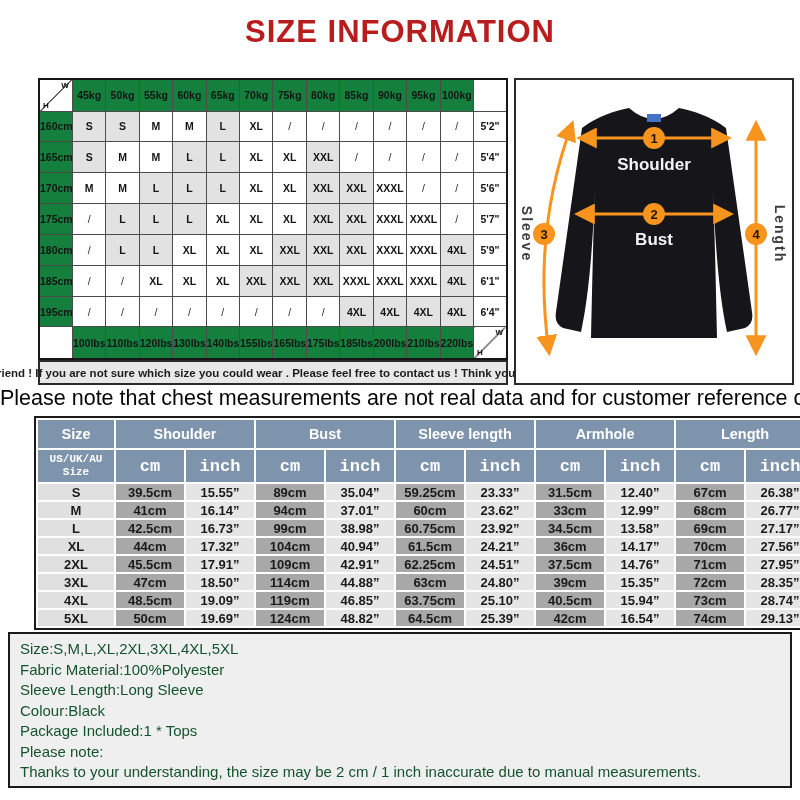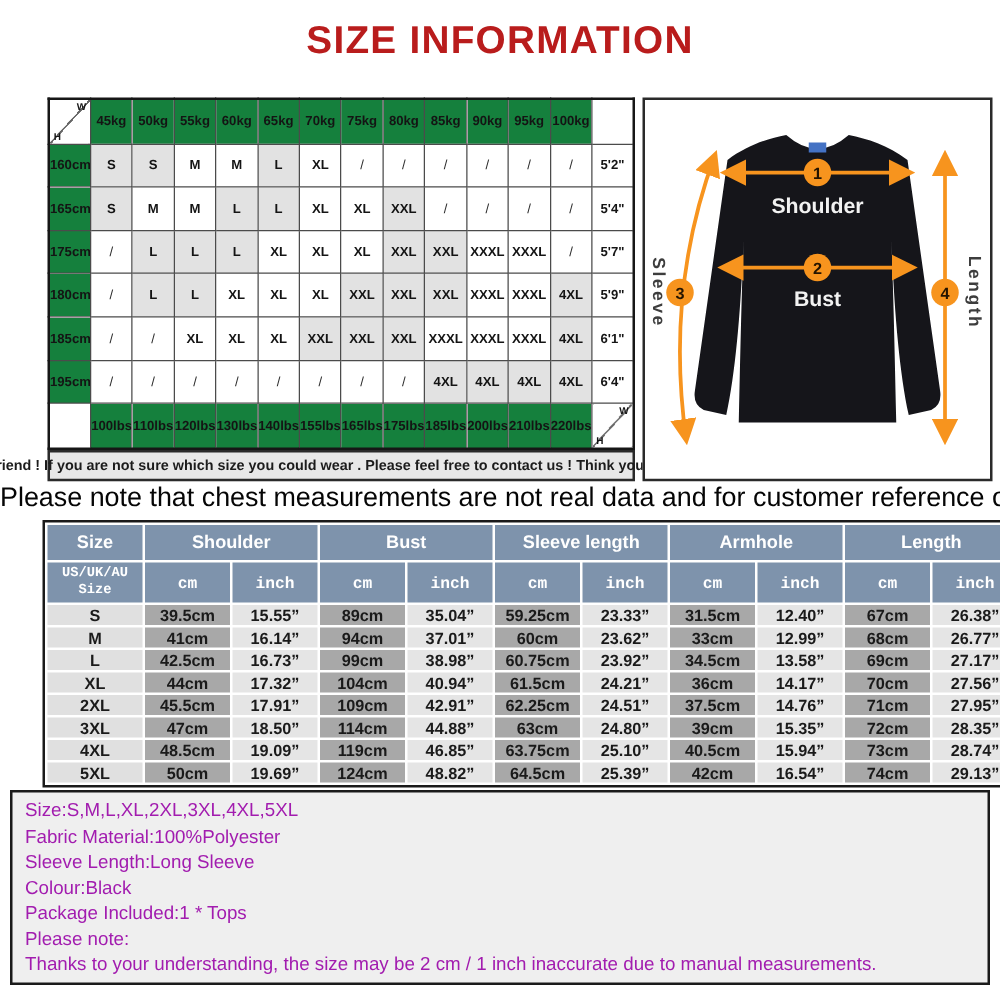--- a/index.html
+++ b/index.html
@@ -44,31 +44,31 @@
   #reference-note{position:absolute;left:0;top:386px;width:800px;text-align:center;
                   font-size:21.5px;color:#050505;white-space:nowrap;}
 
   
   #size-table-wrap{position:absolute;left:8px;top:416px;}
   #size-table{border-collapse:separate;border-spacing:2px;table-layout:fixed;
               width:784px;background:#fff;border:2px solid #1a1a1a;margin-left:26px;}
   #size-table th,#size-table td{padding:0;text-align:center;vertical-align:middle;overflow:hidden;white-space:nowrap;}
   #size-table th.bh{background:#7E93AC;color:#fff;font-size:14.5px;font-weight:700;height:28px;}
   #size-table th.sub{font-family:"Liberation Mono","DejaVu Sans Mono",monospace;font-size:11px;line-height:1.2;height:32px;}
-  #size-table th.unit{font-family:"Liberation Mono","DejaVu Sans Mono",monospace;font-size:13px;height:32px;}
+  #size-table th.unit{font-family:"Liberation Mono","DejaVu Sans Mono",monospace;font-size:17px;height:32px;}
   #size-table td{font-size:13px;font-weight:700;color:#1a1a1a;height:16px;}
   #size-table td.szc{background:#E0E0E0;}
   #size-table td.cmc{background:#A8A8A8;}
   #size-table td.inc{background:#e5e5e5;}
 
   
   #info-box{position:absolute;left:8px;top:632px;width:784px;height:156px;
             background:#efefef;border:2px solid #1a1a1a;box-sizing:border-box;
             padding:5px 10px;}
-  .info-line{font-size:15px;line-height:20.5px;color:#a21caf;}
+  .info-line{font-size:15px;line-height:20.5px;color:#14532d;}
 </style>
 </head>
 <body>
 
 <div id="title">SIZE INFORMATION</div>
 
 <div id="matrix-wrap">
   <table id="matrix-table">
       <tbody>
         <tr>
@@ -116,20 +116,36 @@
           <td>XL</td>
           <td>XL</td>
           <td class="shade">XXL</td>
           <td class="slash">/</td>
           <td class="slash">/</td>
           <td class="slash">/</td>
           <td class="slash">/</td>
           <td class="imp">5'4"</td>
         </tr>
         <tr>
+          <td class="lbl">170cm</td>
+          <td>M</td>
+          <td>M</td>
+          <td class="shade">L</td>
+          <td class="shade">L</td>
+          <td class="shade">L</td>
+          <td>XL</td>
+          <td>XL</td>
+          <td class="shade">XXL</td>
+          <td class="shade">XXL</td>
+          <td>XXXL</td>
+          <td class="slash">/</td>
+          <td class="slash">/</td>
+          <td class="imp">5'6"</td>
+        </tr>
+        <tr>
           <td class="lbl">175cm</td>
           <td class="slash">/</td>
           <td class="shade">L</td>
           <td class="shade">L</td>
           <td class="shade">L</td>
           <td>XL</td>
           <td>XL</td>
           <td>XL</td>
           <td class="shade">XXL</td>
           <td class="shade">XXL</td>

